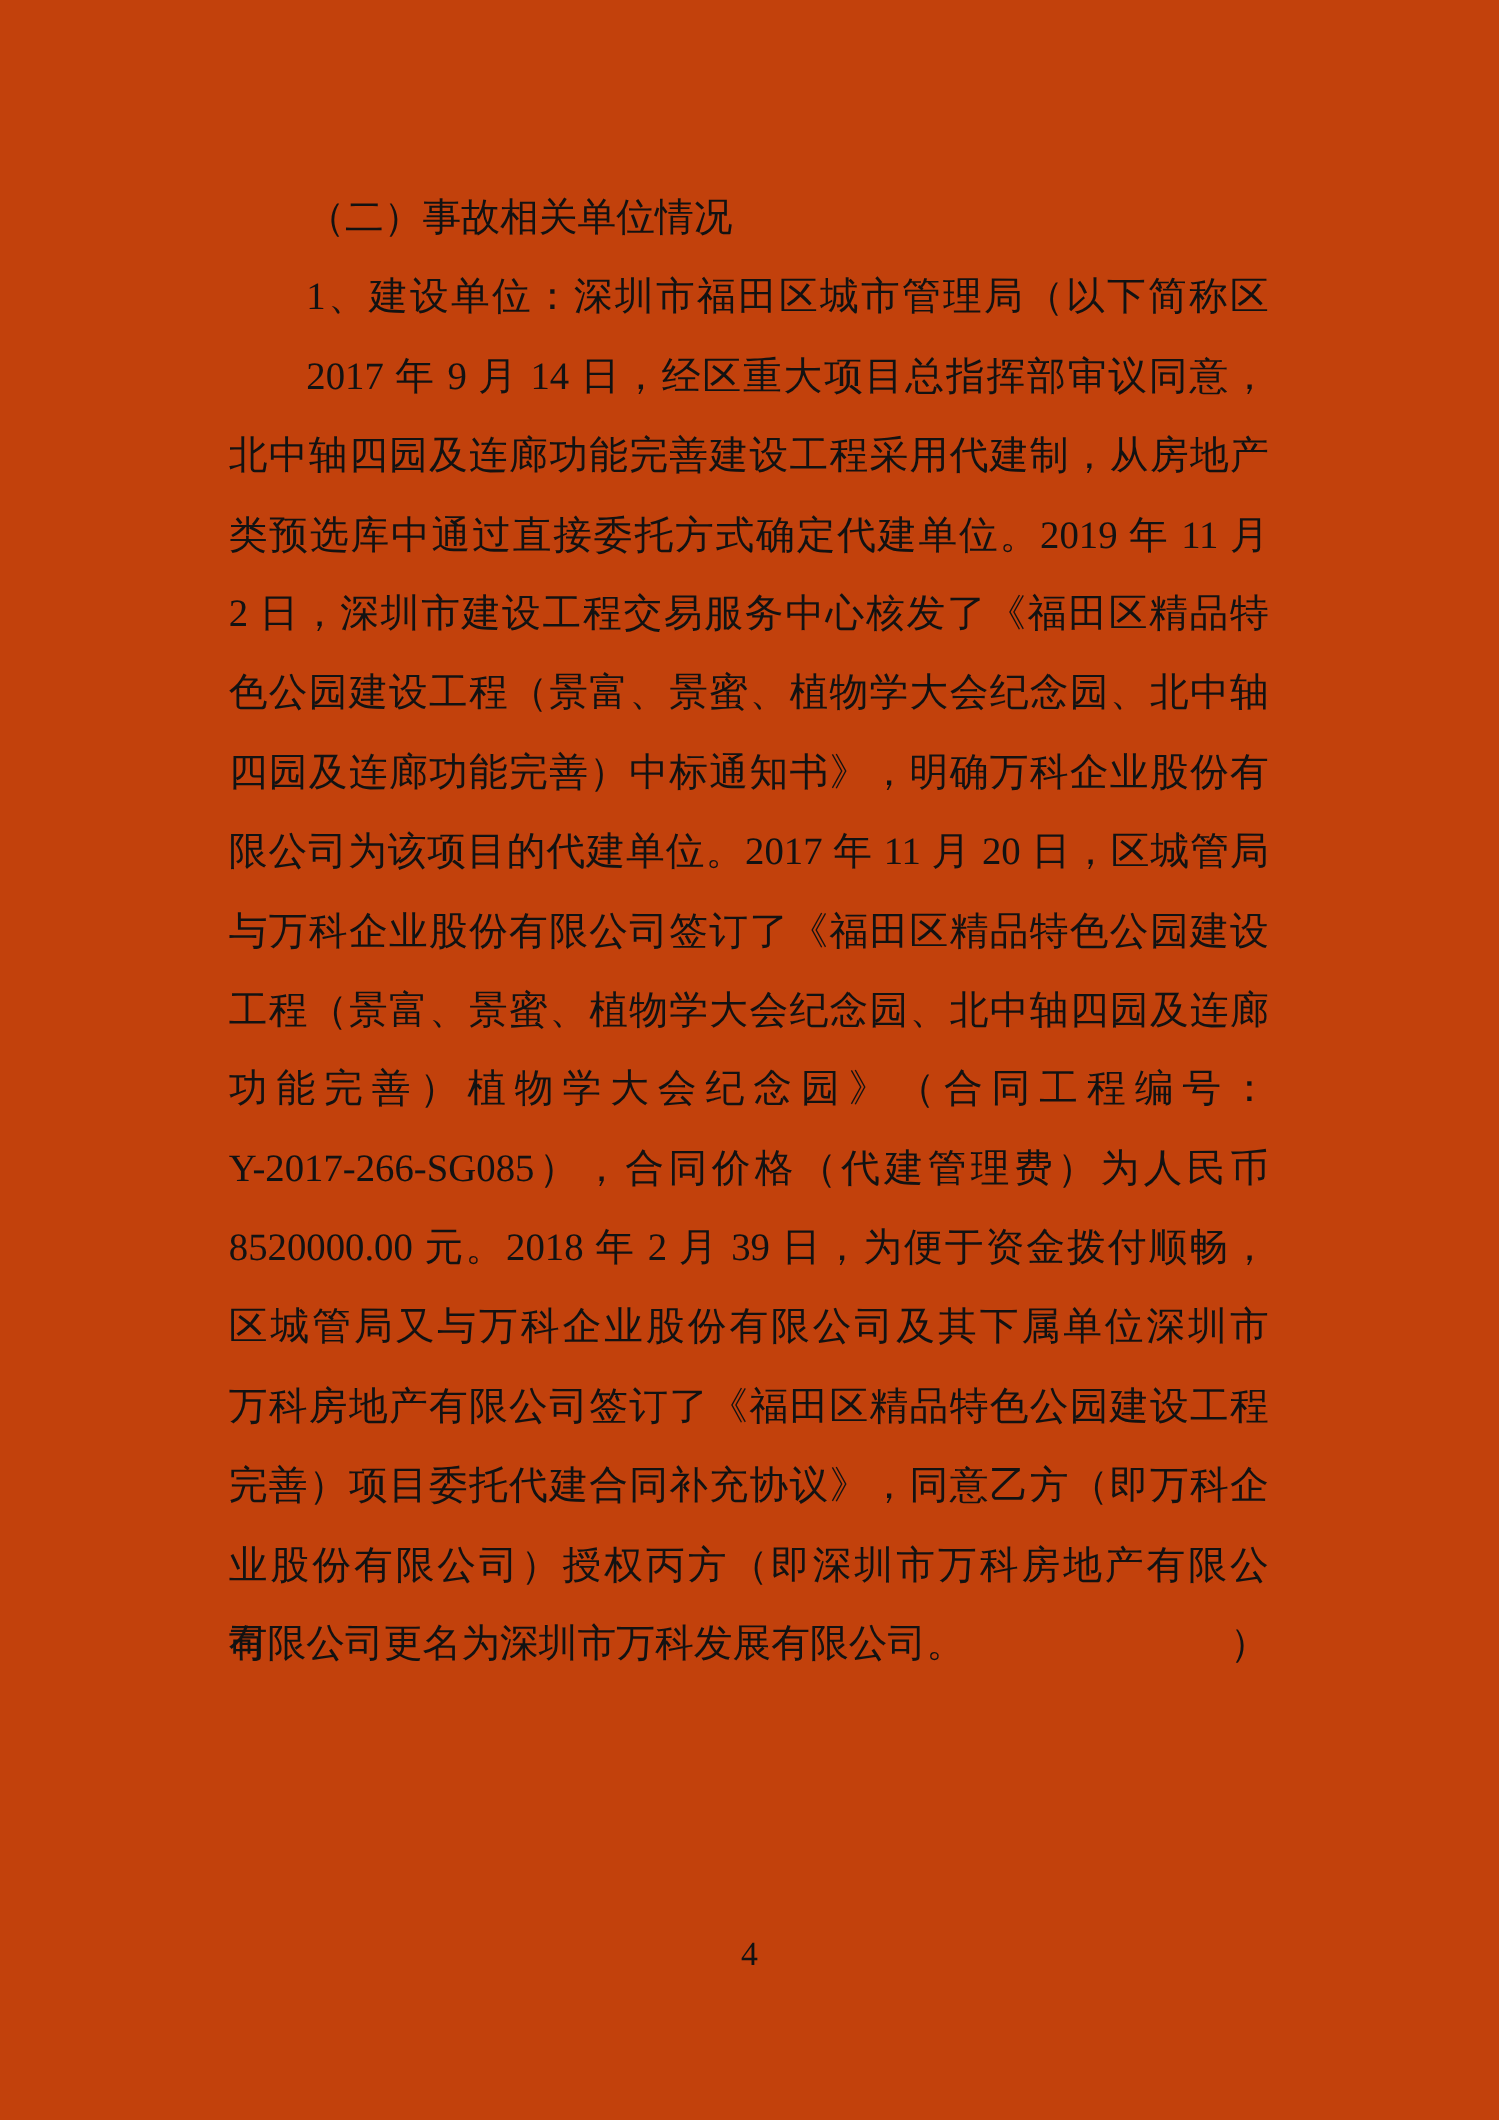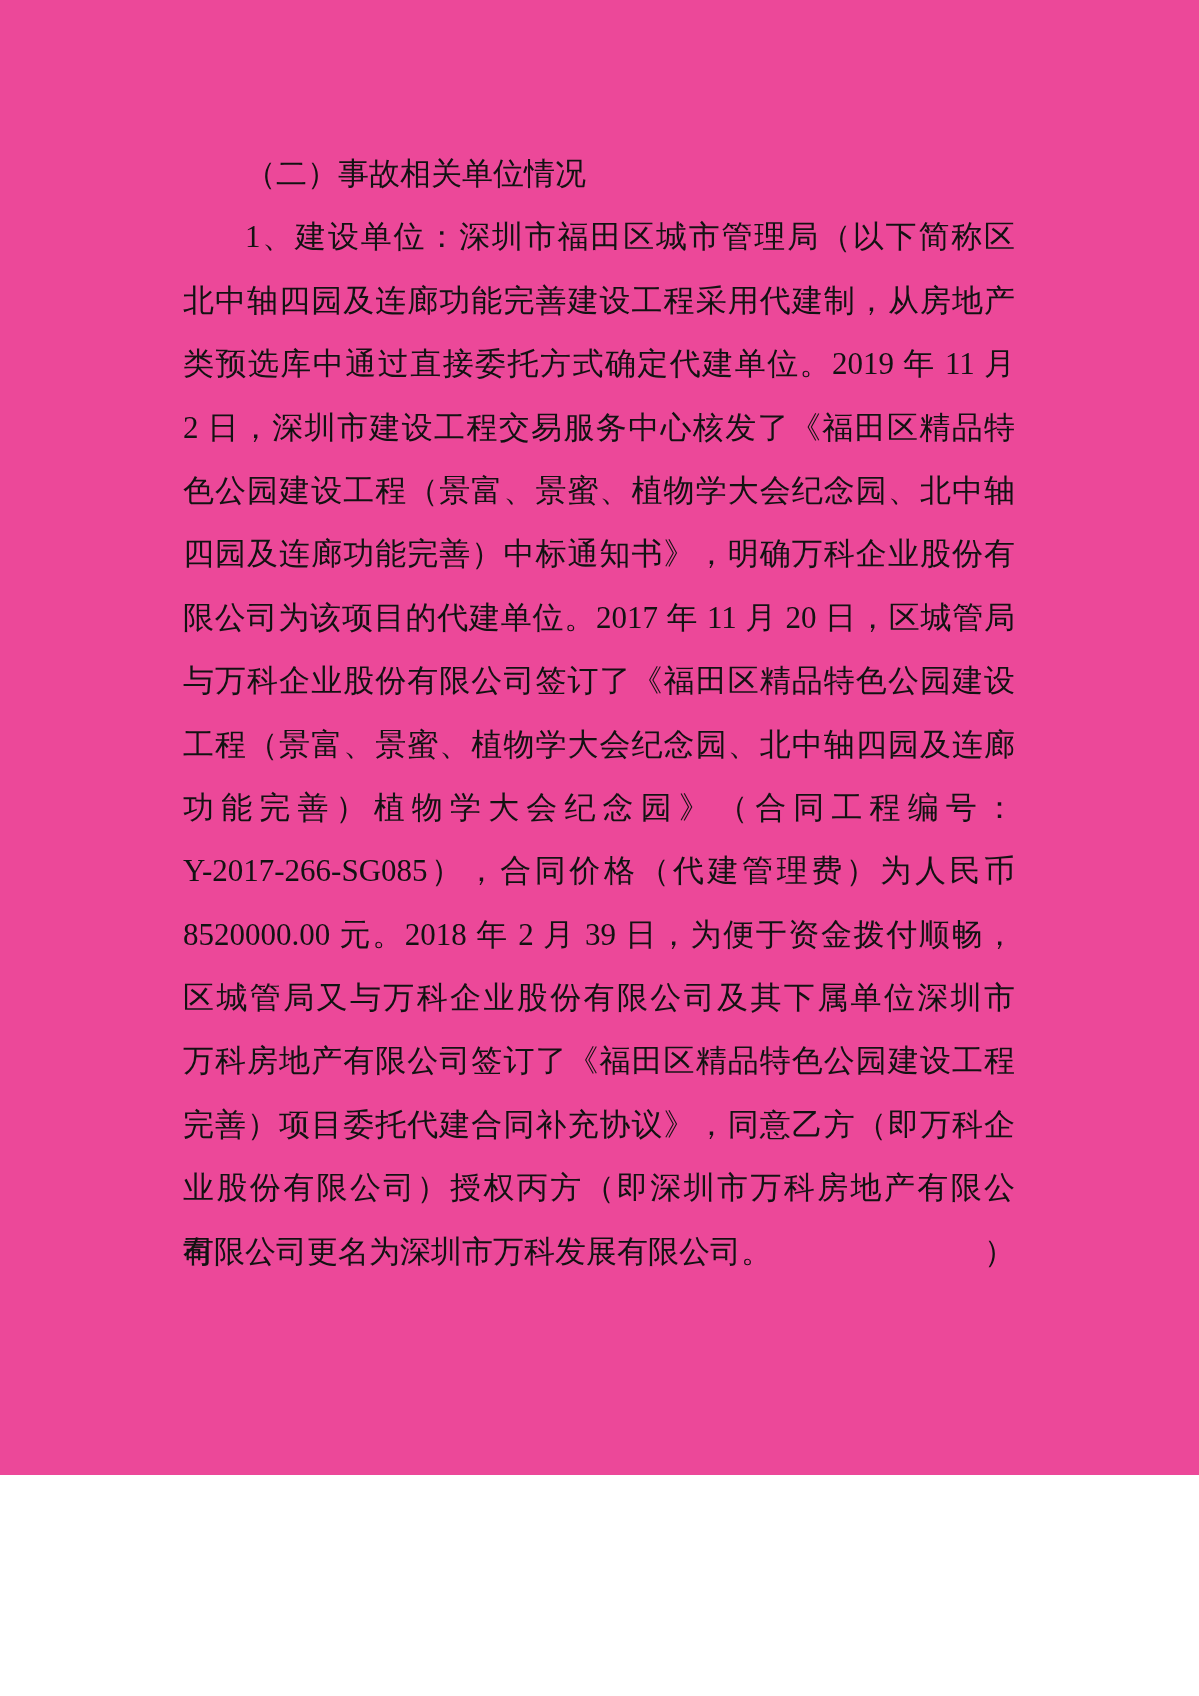--- a/index.html
+++ b/index.html
@@ -3,22 +3,22 @@
 <meta charset="utf-8">
 <style>
   html, body {
     margin: 0;
     padding: 0;
     background: #ffffff;
   }
   .page {
     position: relative;
     width: 1199px;
-    height: 1475px;
-    background: #ec4899;
+    height: 1696px;
+    background: #c2410c;
     color: #121212;
     font-family: "Liberation Serif", serif;
     overflow: hidden;
   }
   .content {
     position: absolute;
     left: 183px;
     top: 142px;
     width: 832px;
   }
@@ -51,20 +51,21 @@
     color: #121212;
   }
 </style>
 </head>
 <body>
 
 <div class="page">
   <div class="content" id="document-body">
       <div class="line indent no-justify">（二）事故相关单位情况</div>
       <div class="line indent">1、建设单位：深圳市福田区城市管理局（以下简称区</div>
+      <div class="line indent">2017 年 9 月 14 日，经区重大项目总指挥部审议同意，</div>
       <div class="line">北中轴四园及连廊功能完善建设工程采用代建制，从房地产</div>
       <div class="line">类预选库中通过直接委托方式确定代建单位。2019 年 11 月</div>
       <div class="line">2 日，深圳市建设工程交易服务中心核发了《福田区精品特</div>
       <div class="line">色公园建设工程（景富、景蜜、植物学大会纪念园、北中轴</div>
       <div class="line">四园及连廊功能完善）中标通知书》，明确万科企业股份有</div>
       <div class="line">限公司为该项目的代建单位。2017 年 11 月 20 日，区城管局</div>
       <div class="line">与万科企业股份有限公司签订了《福田区精品特色公园建设</div>
       <div class="line">工程（景富、景蜜、植物学大会纪念园、北中轴四园及连廊</div>
       <div class="line">功能完善）植物学大会纪念园》（合同工程编号：</div>
       <div class="line">Y-2017-266-SG085），合同价格（代建管理费）为人民币</div>

